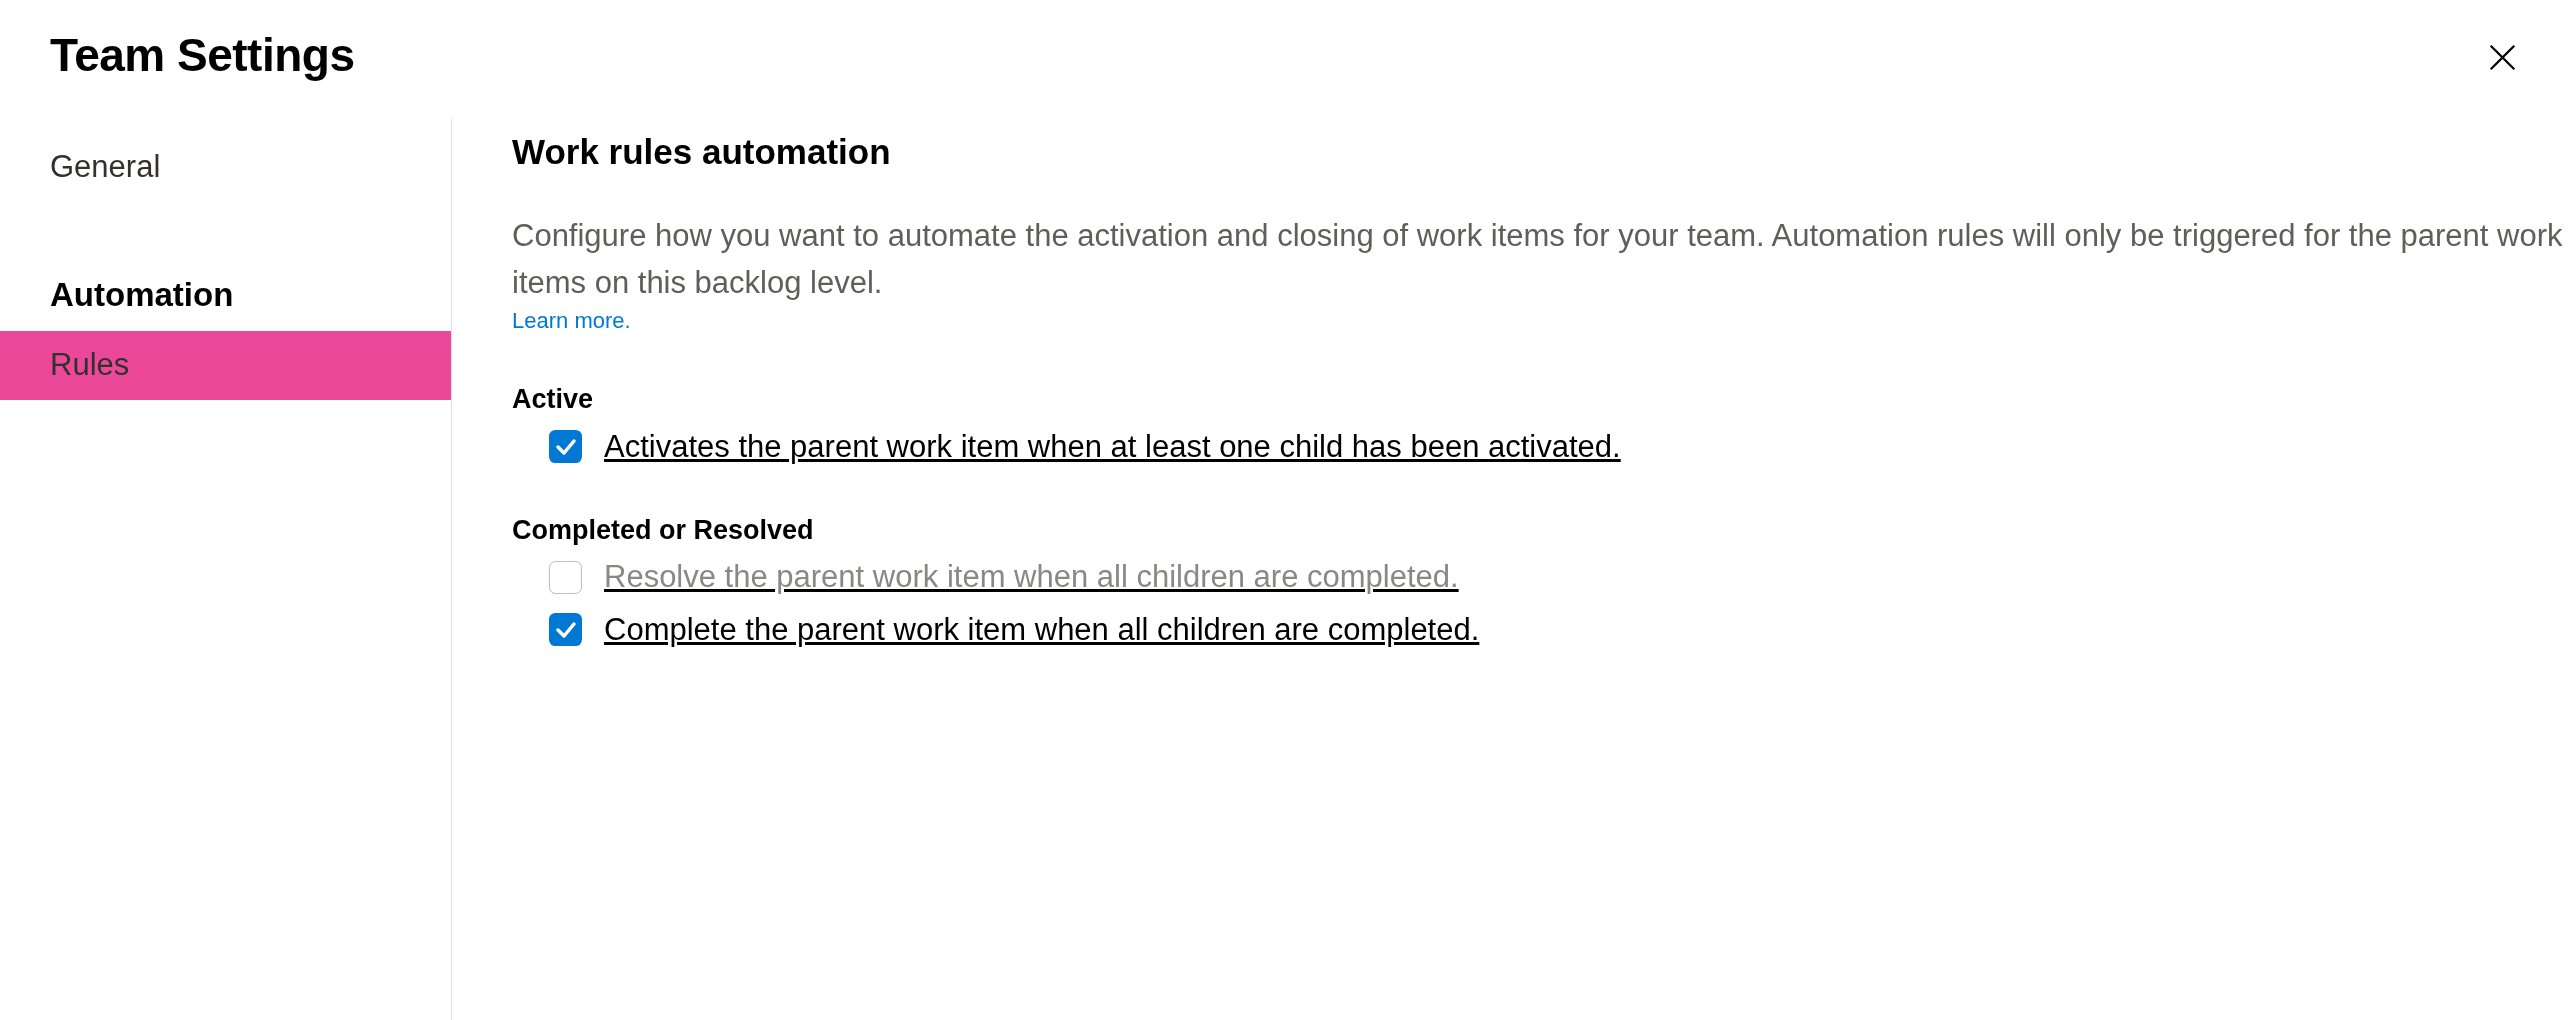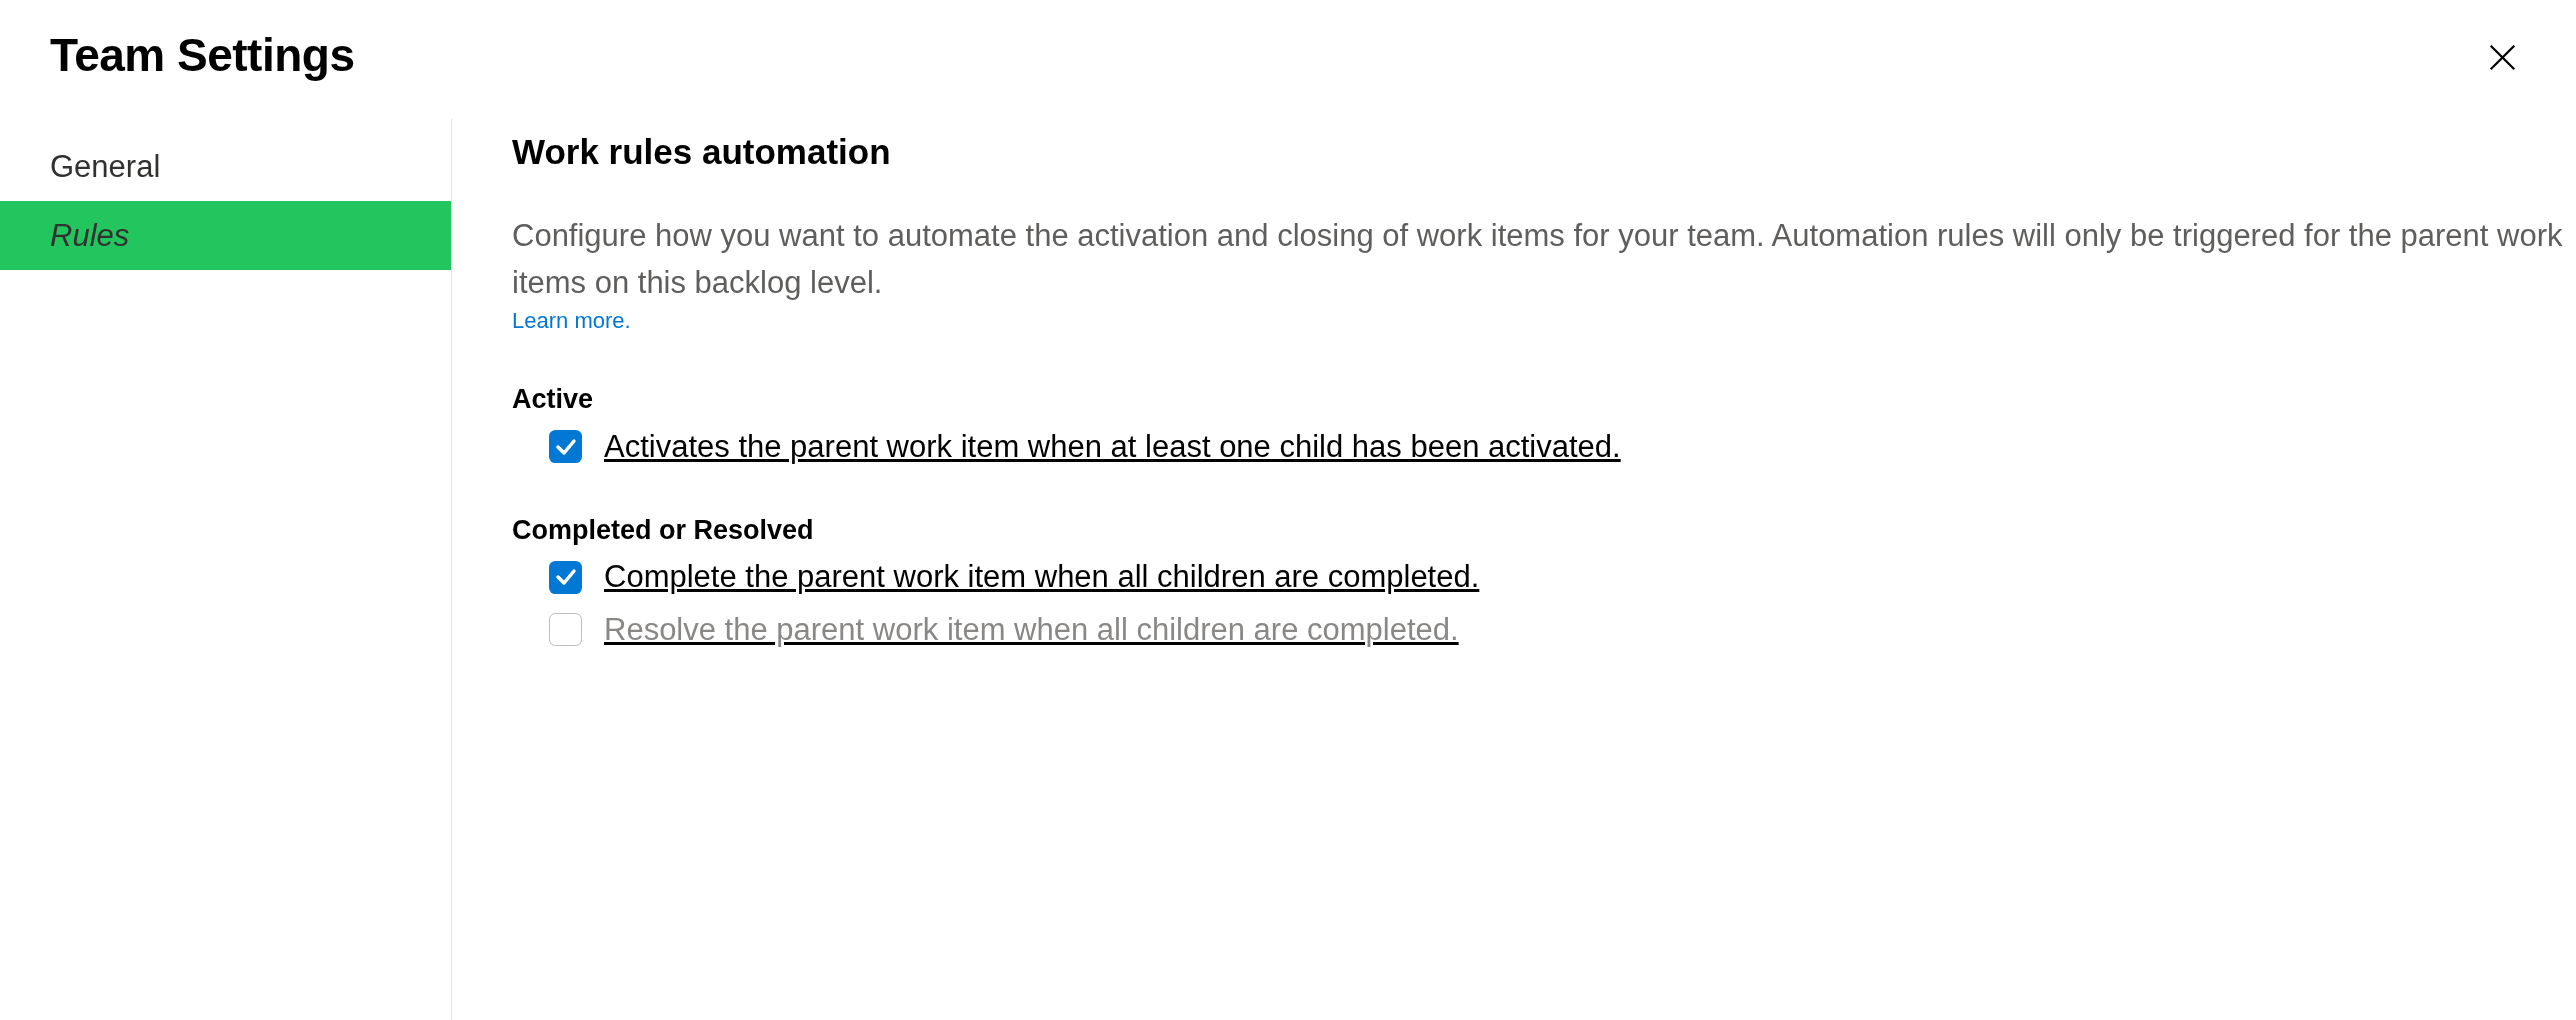--- a/index.html
+++ b/index.html
@@ -53,22 +53,21 @@
       cursor: pointer;
     }
     .sidebar-heading {
       padding: 29px 0 16.5px 50px;
       font-size: 33px;
       font-weight: 600;
       color: #000000;
       margin-top: 46px;
     }
     .sidebar-item.selected {
-      background: #22c55e;
-      font-style: italic;
+      background: #ec4899;
     }
     .content {
       padding: 13.7px 0 0 60px;
       flex: 1;
     }
     .section-title {
       font-size: 35px;
       font-weight: 600;
       color: #000000;
       margin-bottom: 16.5px;
@@ -143,46 +142,47 @@
     <svg width="29" height="29" viewBox="0 0 32 32">
       <line x1="3" y1="3" x2="29" y2="29" stroke="#000" stroke-width="2.5"></line>
       <line x1="29" y1="3" x2="3" y2="29" stroke="#000" stroke-width="2.5"></line>
     </svg>
   </div>
 </div>
 
 <div class="body-wrap">
   <nav class="sidebar">
     <div class="sidebar-item">General</div>
+    <div class="sidebar-heading">Automation</div>
     <div class="sidebar-item selected">Rules</div>
   </nav>
 
   <main class="content">
     <h2 class="section-title">Work rules automation</h2>
     <p class="description">Configure how you want to automate the activation and closing of work items for your team. Automation rules will only be triggered for the parent work items on this backlog level.</p>
     <a class="learn-more">Learn more.</a>
 
     <h3 class="group-heading">Active</h3>
     <div class="checkbox-row">
       <div class="checkbox checked">
         <svg viewBox="0 0 24 24">
           <polyline points="4,12 10,18 20,6" fill="none" stroke="#ffffff" stroke-width="3.5" stroke-linecap="round" stroke-linejoin="round"></polyline>
         </svg>
       </div>
       <span class="checkbox-label">Activates the parent work item when at least one child has been activated.</span>
     </div>
 
     <h3 class="group-heading">Completed or Resolved</h3>
     <div class="checkbox-row">
+      <div class="checkbox unchecked"></div>
+      <span class="checkbox-label disabled">Resolve the parent work item when all children are completed.</span>
+    </div>
+    <div class="checkbox-row">
       <div class="checkbox checked">
         <svg viewBox="0 0 24 24">
           <polyline points="4,12 10,18 20,6" fill="none" stroke="#ffffff" stroke-width="3.5" stroke-linecap="round" stroke-linejoin="round"></polyline>
         </svg>
       </div>
       <span class="checkbox-label">Complete the parent work item when all children are completed.</span>
     </div>
-    <div class="checkbox-row">
-      <div class="checkbox unchecked"></div>
-      <span class="checkbox-label disabled">Resolve the parent work item when all children are completed.</span>
-    </div>
   </main>
 </div>
 
 
 </body></html>

